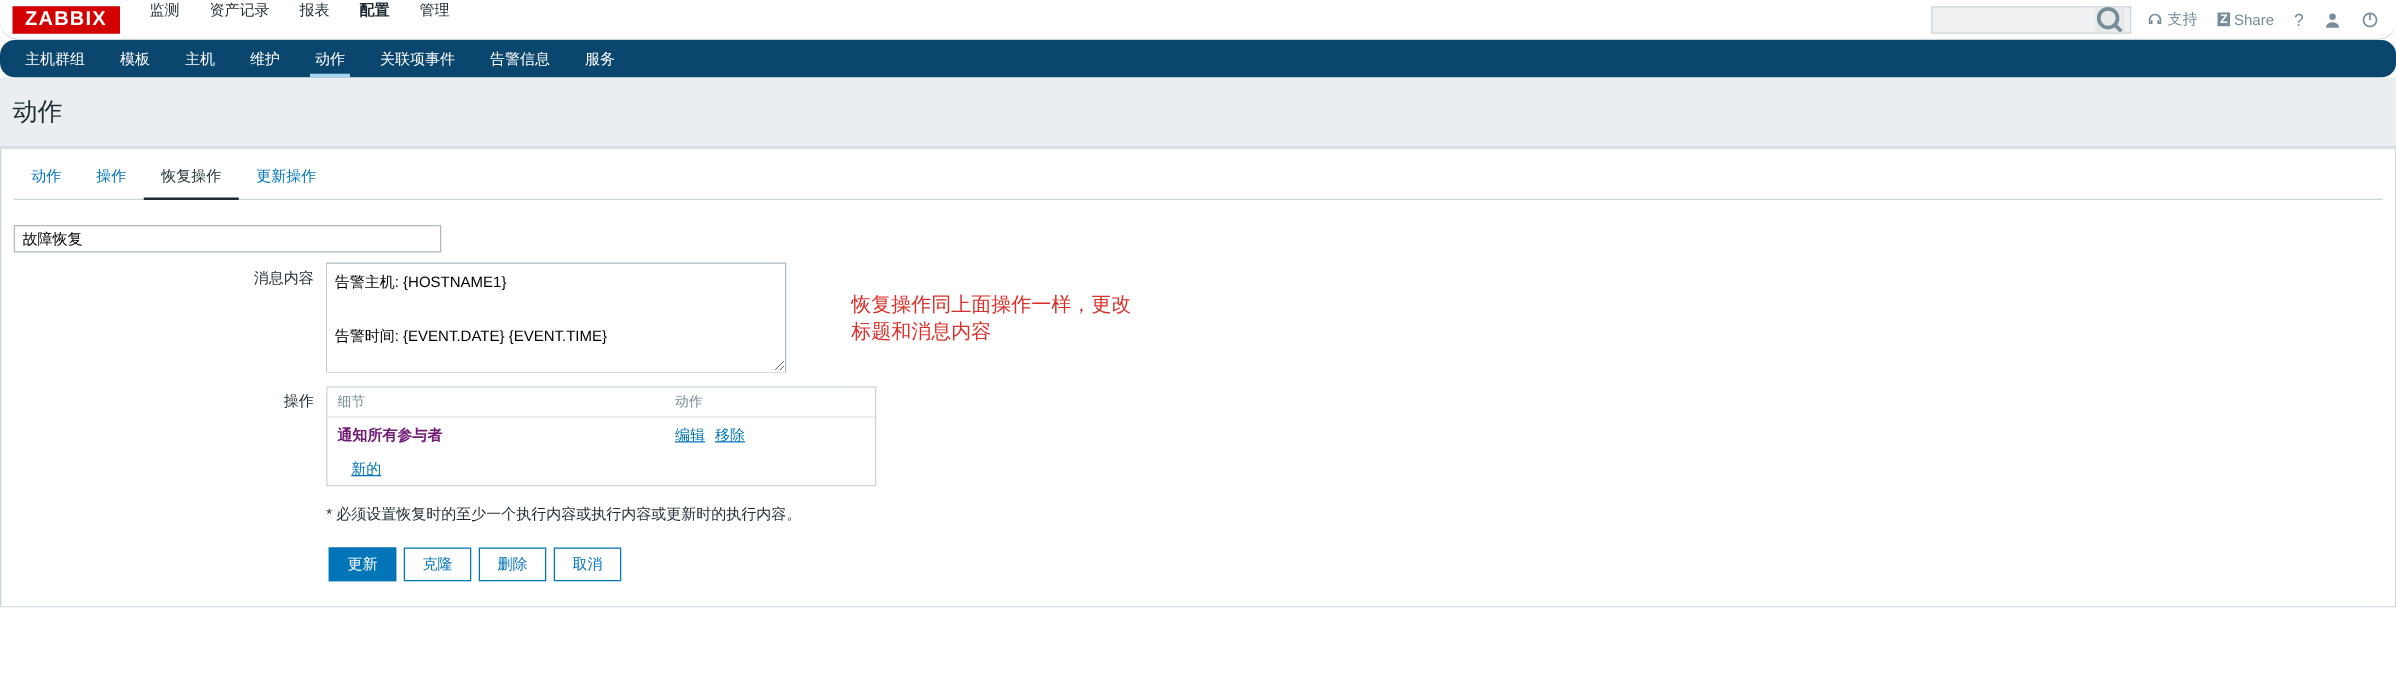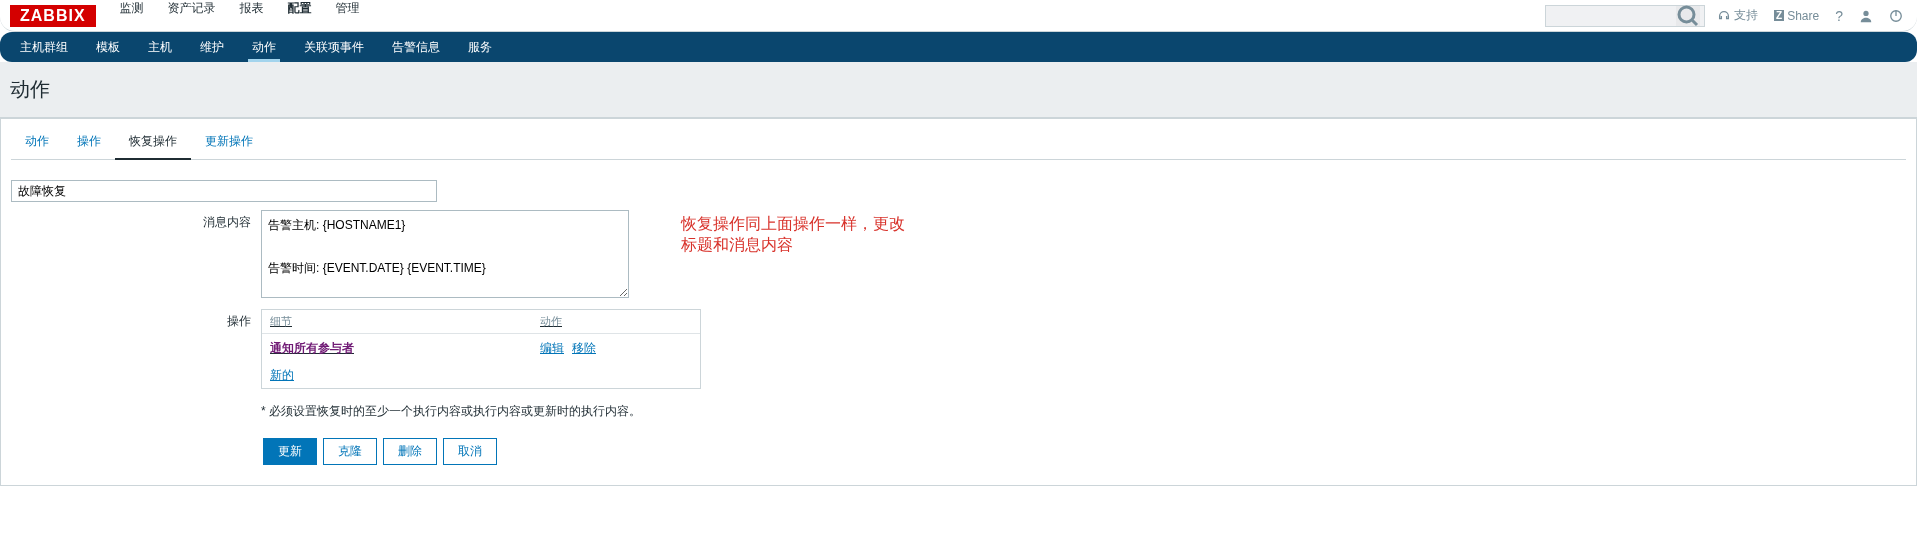--- a/index.html
+++ b/index.html
@@ -33,34 +33,34 @@
 
 .tabs { display: flex; border-bottom: 1px solid #ccd5d9; margin-bottom: 20px; }
 .tab { padding: 8px 14px; color: #0275b8; cursor: pointer; }
 .tab.active { color: #1f2c33; border-bottom: 2px solid #1f2c33; margin-bottom: -1px; }
 
 
 .form { max-width: 900px; }
 .form-row { display: flex; margin-bottom: 8px; }
 .form-label { width: 250px; text-align: right; padding: 4px 10px 0 0; color: #1f2c33; }
 .form-field { flex: 1; position: relative; }
-.text-input { width: 426px; height: 22px; border: 1px solid #acbbc2; padding: 0 6px; font-size: 12px; }
+.text-input { width: 342px; height: 22px; border: 1px solid #acbbc2; padding: 0 6px; font-size: 12px; }
 .textarea-input { width: 368px; height: 88px; border: 1px solid #acbbc2; padding: 4px 6px; font-size: 12px; font-family: Arial, sans-serif; resize: both; overflow: auto; line-height: 1.8; }
 
 
-.ops-table { border: 1px solid #ccd5d9; width: 440px; text-decoration: underline; }
+.ops-table { border: 1px solid #ccd5d9; width: 440px; }
 .ops-header { display: flex; border-bottom: 1px solid #dfe4e7; }
 .ops-col { padding: 4px 8px; color: #768d99; font-size: 11px; }
 .ops-col1 { width: 270px; }
 .ops-body { display: flex; padding: 6px 8px; }
 .ops-body .ops-col1 { font-weight: bold; color: #701a75; }
 .ops-actions { display: flex; gap: 8px; }
 .link { color: #0275b8; cursor: pointer; text-decoration: underline; }
 .link-nounder { color: #0275b8; cursor: pointer; }
-.ops-new { padding: 4px 8px; }
+.ops-new { padding: 4px 8px; margin-left: 11px; }
 
 
 .note { color: #1f2c33; padding: 6px 0; }
 
 
 .button-row { display: flex; gap: 6px; margin-top: 12px; padding-left: 252px; }
 .btn { padding: 4px 14px; border: 1px solid #0275b8; background: #fff; color: #0275b8; cursor: pointer; font-size: 12px; }
 .btn.primary { background: #0275b8; color: #fff; }
 
 
@@ -150,21 +150,21 @@
     <div class="form-row">
       <div class="form-label">消息内容</div>
       <div class="form-field">
         <textarea class="textarea-input" id="msg-area" style="">告警主机: {HOSTNAME1}
 
 告警时间: {EVENT.DATE} {EVENT.TIME}
 
 告警等级: {TRIGGER.SEVERITY}
 
 告警信息: {TRIGGER.NAME}</textarea>
-        <div class="annotation" style="left:420px; top:4px;">恢复操作同上面操作一样，更改标题和消息内容</div>
+        <div class="annotation" style="left:420px; top:24px;">恢复操作同上面操作一样，更改标题和消息内容</div>
       </div>
     </div>
 
     <div class="form-row">
       <div class="form-label">操作</div>
       <div class="form-field">
         <div class="ops-table">
           <div class="ops-header">
             <div class="ops-col ops-col1">细节</div>
             <div class="ops-col">动作</div>

